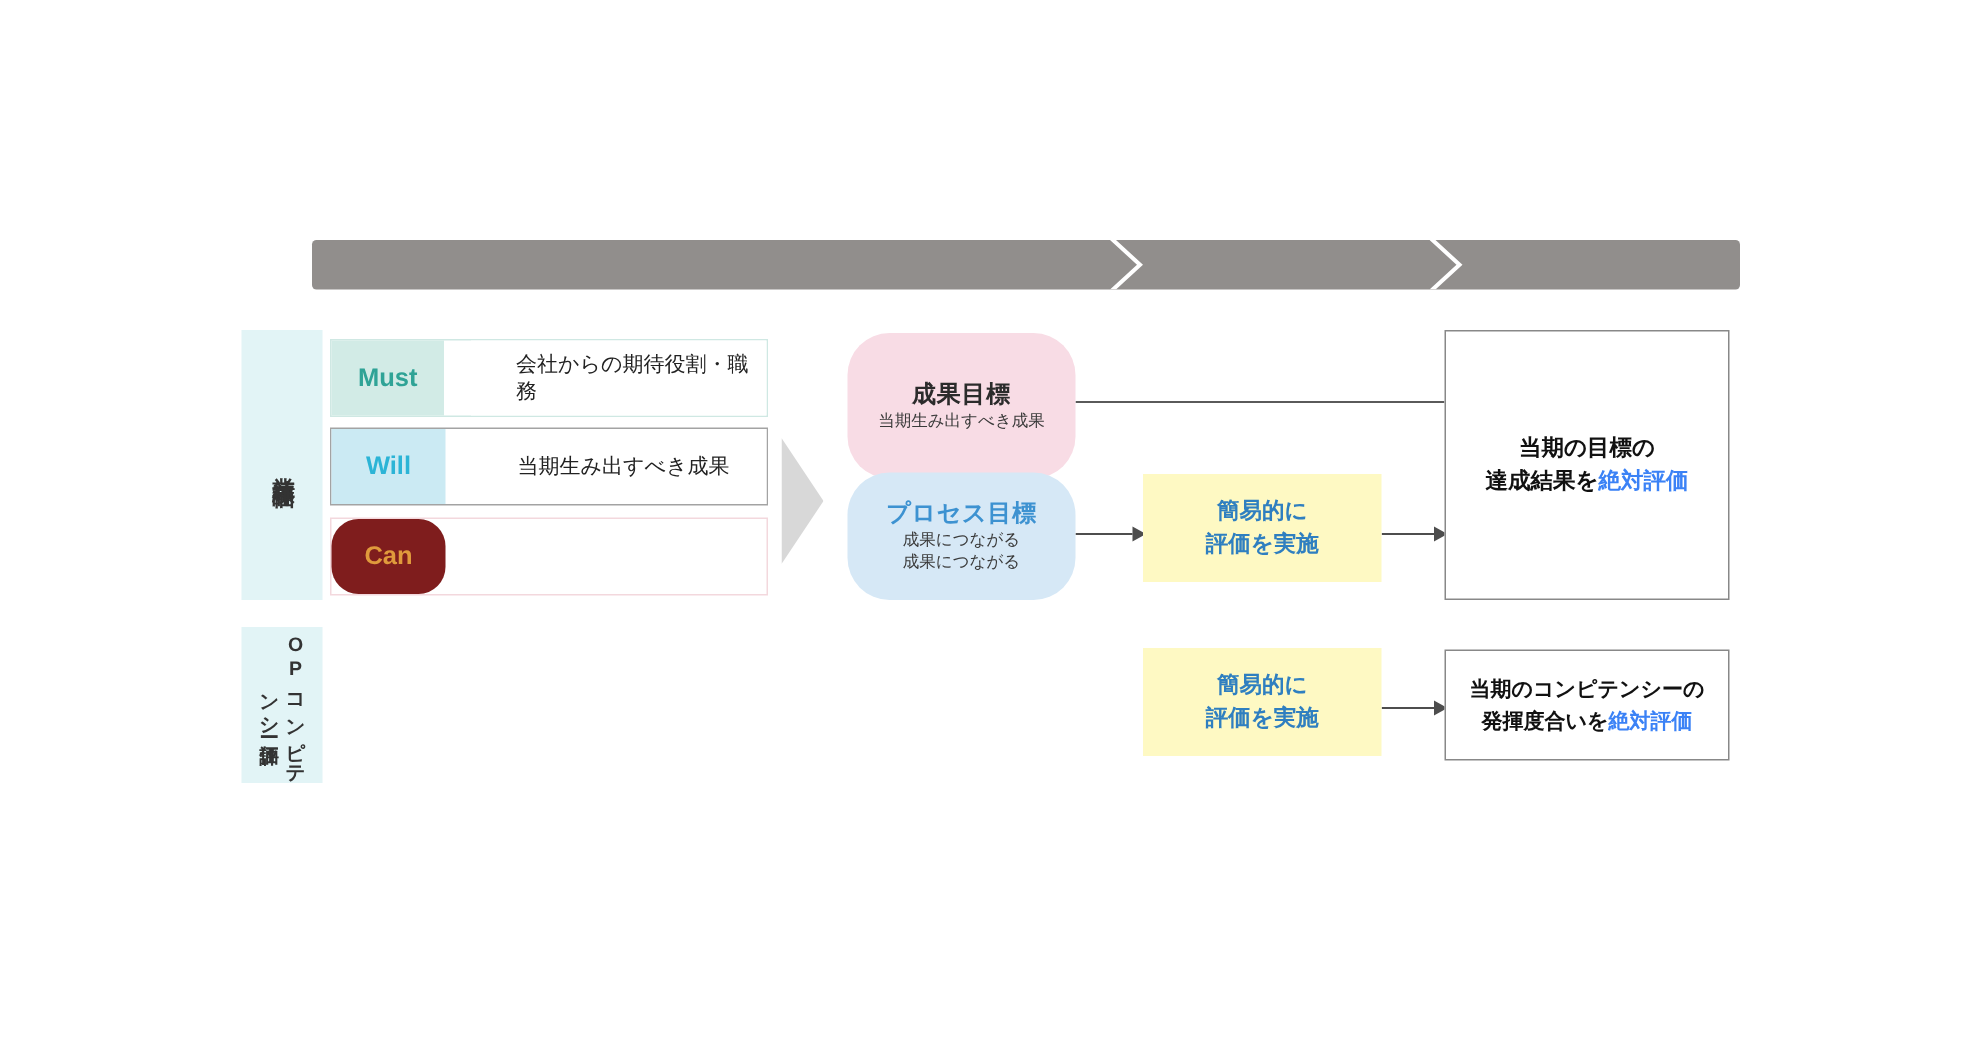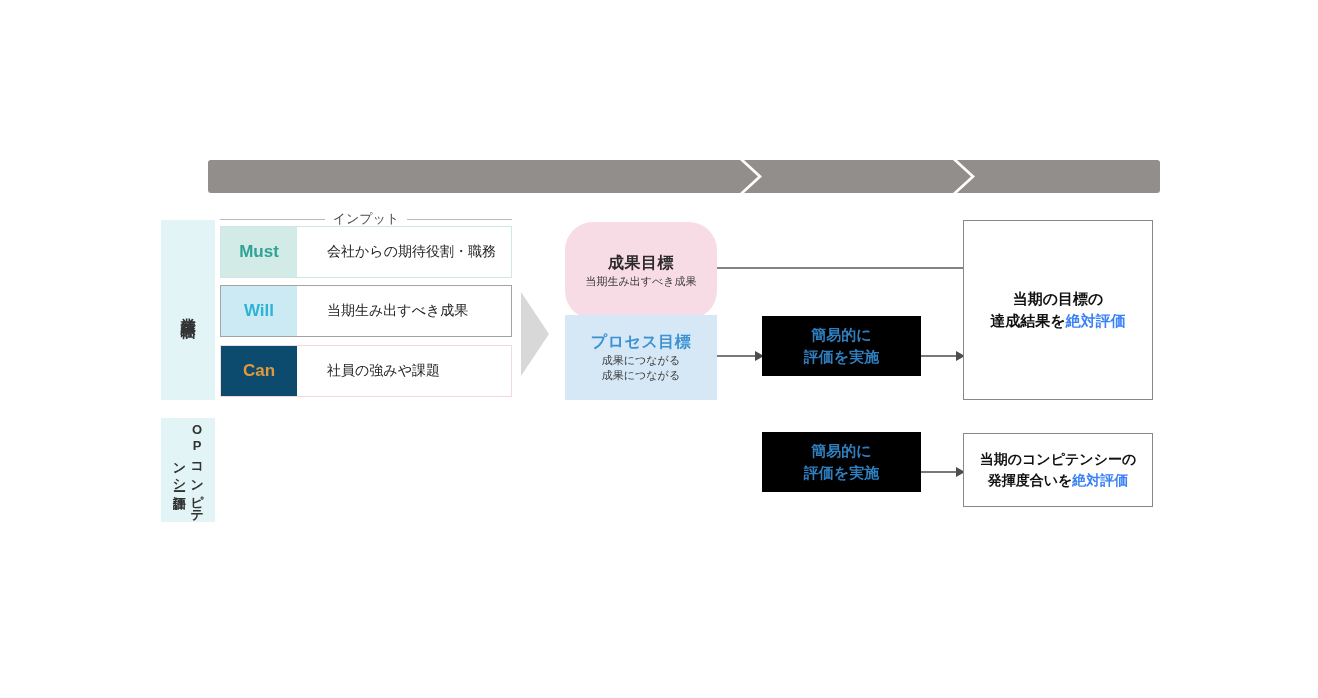--- a/index.html
+++ b/index.html
@@ -109,20 +109,21 @@
     white-space: nowrap;
   }
 
   .input-row {
     position: absolute;
     left: 220px;
     width: 292px;
     height: 52px;
     display: flex;
     box-sizing: border-box;
+    gap: 18px;
   }
   .input-row .tag {
     width: 76px;
     display: flex;
     align-items: center;
     justify-content: center;
     font-size: 17px;
     font-weight: bold;
     box-sizing: border-box;
   }
@@ -134,21 +135,21 @@
     background: #ffffff;
     font-size: 14px;
     color: #222222;
     box-sizing: border-box;
   }
   #row-must { top: 226px; border: 1px solid #cfe8e3; }
   #row-must .tag { background: #d2ebe6; color: #2fa396; }
   #row-will { top: 285px; border: 1px solid #a3a3a3; }
   #row-will .tag { background: #cbeaf3; color: #2bb4d6; }
   #row-can  { top: 345px; border: 1px solid #f3d8dd; }
-  #row-can  .tag { background: #0c4a6e; color: #e09a3c; }
+  #row-can  .tag { background: #7f1d1d; color: #e09a3c; border-radius: 18px; }
 
   
   #tri-connector {
     position: absolute;
     left: 521px;
     top: 292px;
     width: 28px;
     height: 84px;
   }
 
@@ -166,42 +167,43 @@
   #goal-result {
     top: 222px;
     height: 97px;
     background: #f8dce5;
     border-radius: 28px;
   }
   #goal-process {
     top: 315px;
     height: 85px;
     background: #d6e8f6;
+    border-radius: 28px;
   }
   .goal-title {
     font-size: 16px;
     font-weight: bold;
     letter-spacing: 0.5px;
   }
   #goal-result .goal-title { color: #2b2b2b; }
   #goal-process .goal-title { color: #3d92d1; }
   .goal-sub {
     font-size: 11px;
     color: #3a3a3a;
     line-height: 1.35;
     text-align: center;
     margin-top: 0;
   }
 
   
   .simple-box {
     position: absolute;
     width: 159px;
-    height: 60px;
-    background: #000000;
+    height: 72px;
+    background: #fef9c3;
     display: flex;
     align-items: center;
     justify-content: center;
     text-align: center;
     color: #2f7fc0;
     font-size: 15px;
     font-weight: bold;
     line-height: 1.45;
     box-sizing: border-box;
   }
@@ -265,39 +267,33 @@
   <div class="phase-label" style="left:975px; width:185px;">期末評価</div>
 
   <div class="vband" id="band-perf">
     <span>業績評価</span>
   </div>
 
   <div class="vband" id="band-comp">
     <span>OPコンピテンシー評価</span>
   </div>
 
-  <div class="input-divider">
-    <div class="rule"></div>
-    <div class="txt">インプット</div>
-    <div class="rule"></div>
-  </div>
 
   <div class="input-row" id="row-must">
     <div class="tag">Must</div>
     <div class="desc">会社からの期待役割・職務</div>
   </div>
 
   <div class="input-row" id="row-will">
     <div class="tag">Will</div>
     <div class="desc">当期生み出すべき成果</div>
   </div>
 
   <div class="input-row" id="row-can">
     <div class="tag">Can</div>
-    <div class="desc">社員の強みや課題</div>
   </div>
 
   <svg id="tri-connector" viewBox="0 0 28 84" preserveAspectRatio="none">
     <polygon points="0,0 28,42 0,84" fill="#d8d8d8"></polygon>
   </svg>
 
   <div class="goal-box" id="goal-result">
     <div class="goal-title">成果目標</div>
     <div class="goal-sub">当期生み出すべき成果</div>
   </div>

